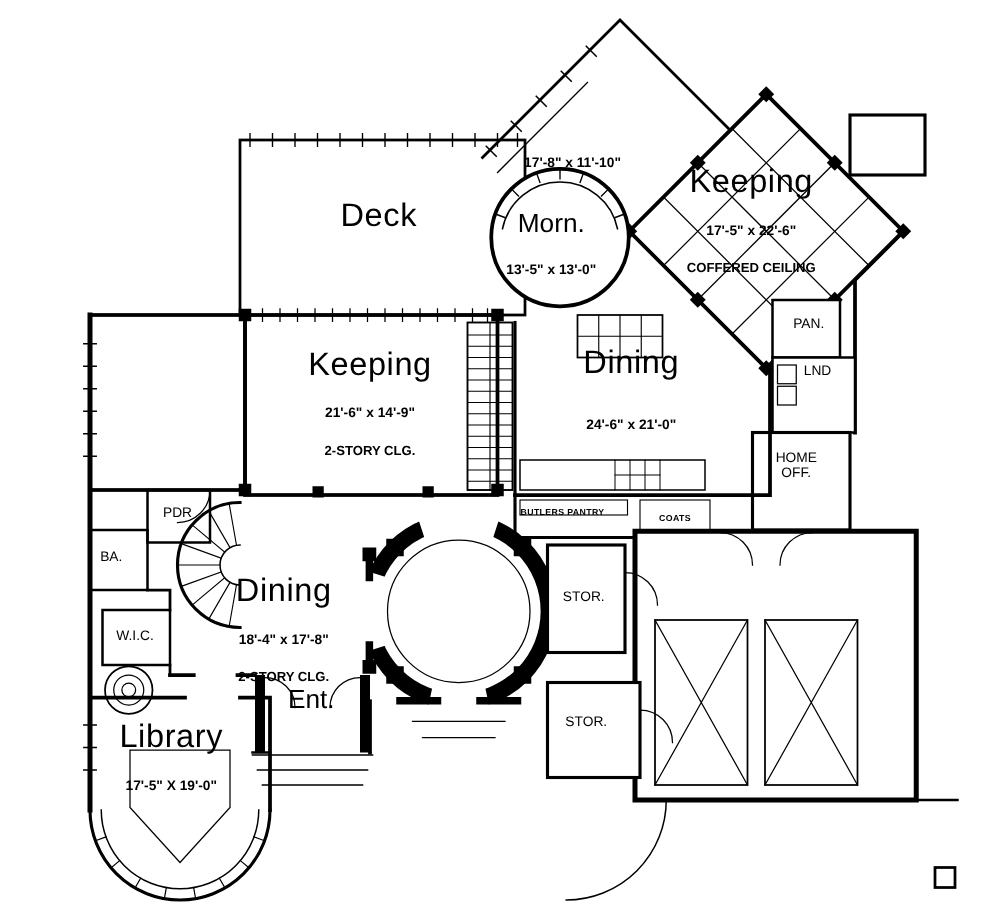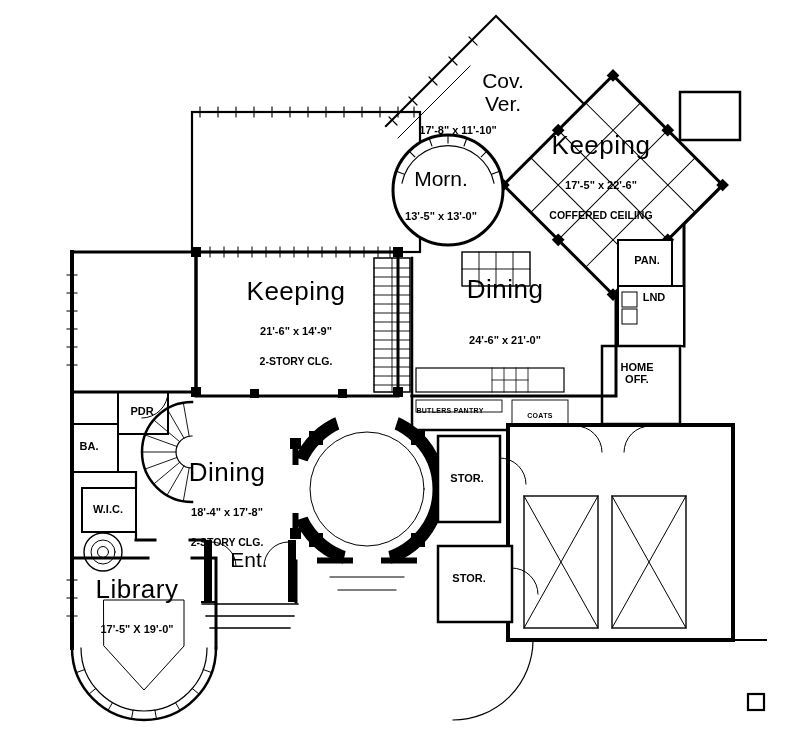--- a/index.html
+++ b/index.html
@@ -5,21 +5,21 @@
   html,body{margin:0;padding:0;background:#fff;}
   .stage{position:relative;width:800px;height:737px;background:#fff;overflow:hidden;
          font-family:"Liberation Sans",sans-serif;color:#000;}
   .stage svg{position:absolute;left:0;top:0;}
   .lbl{position:absolute;transform:translate(-50%,-50%);text-align:center;
        white-space:pre-line;line-height:1.08;}
   .rname{display:block;}
   .name-xl{font-size:26px;letter-spacing:.5px;}
   .name-lg{font-size:21px;}
   .name-md{font-size:13.5px;font-weight:bold;letter-spacing:.5px;}
-  .name-sm{font-size:11px;font-weight:bold;}
+  .name-sm{font-size:11px;font-weight:normal;}
   .name-xs{font-size:7px;font-weight:bold;letter-spacing:.3px;}
   .dims{display:block;font-size:11px;font-weight:bold;margin-top:3px;white-space:nowrap;}
   .note{display:block;font-size:10.5px;font-weight:bold;margin-top:1px;white-space:nowrap;}
   .gap{margin-top:14px;}
 </style>
 </head>
 <body>
 
 <div class="stage">
 
@@ -182,34 +182,33 @@
     <rect x="288" y="540" width="8" height="62" fill="#000" stroke="none"></rect>
     <path d="M202 604 H298 M206 616 H294 M210 628 H290" stroke-width="1.3"></path>
     <path d="M212 542 A24 24 0 0 1 236 566 M288 542 A24 24 0 0 0 264 566" stroke-width="1"></path>
     <path d="M296 602 V561" stroke-width="3"></path>
     <path d="M216 602 H202" stroke-width="2"></path>
   </g>
 
  </g>
 </svg>
 
-<div class="lbl" style="left:503px;top:93px">
-  <span class="rname name-lg">Cov.
-Ver.</span>
-</div>
 <div class="lbl" style="left:458px;top:130px">
   <span class="dims">17'-8" x 11'-10"</span>
 </div>
 
 <div class="lbl" style="left:601px;top:176px">
   <span class="rname name-xl">Keeping</span>
   <span class="dims">17'-5" x 22'-6"</span>
   <span class="note">COFFERED CEILING</span>
 </div>
 
+<div class="lbl" style="left:303px;top:172px">
+  <span class="rname name-xl">Deck</span>
+</div>
 
 <div class="lbl" style="left:441px;top:196px">
   <span class="rname name-lg">Morn.</span>
   <span class="dims">13'-5" x 13'-0"</span>
 </div>
 
 
 <div class="lbl" style="left:296px;top:322px">
   <span class="rname name-xl">Keeping</span>
   <span class="dims">21'-6" x 14'-9"</span>

